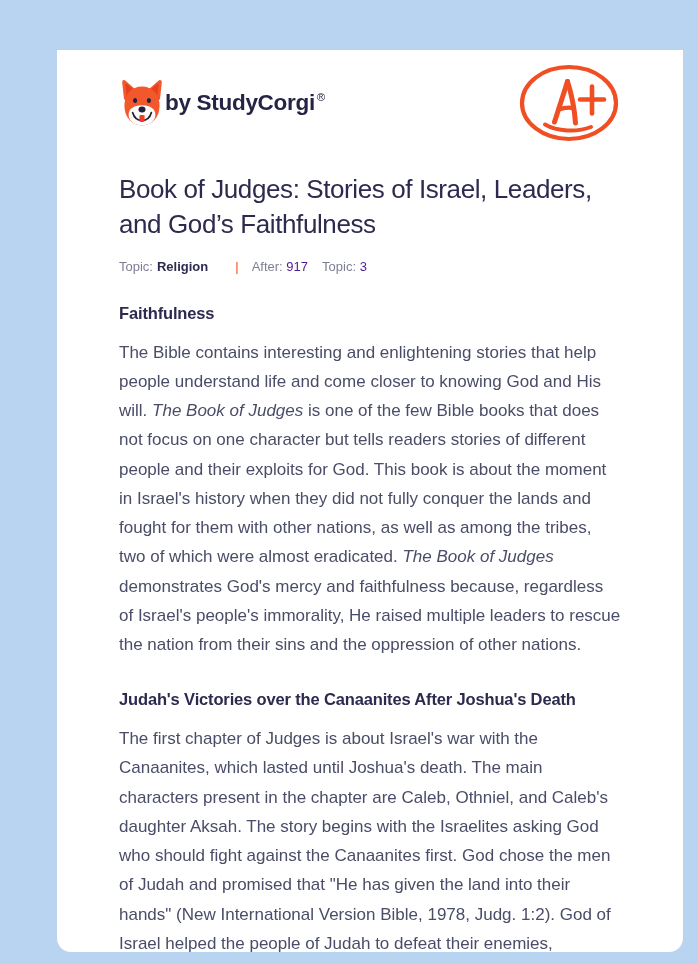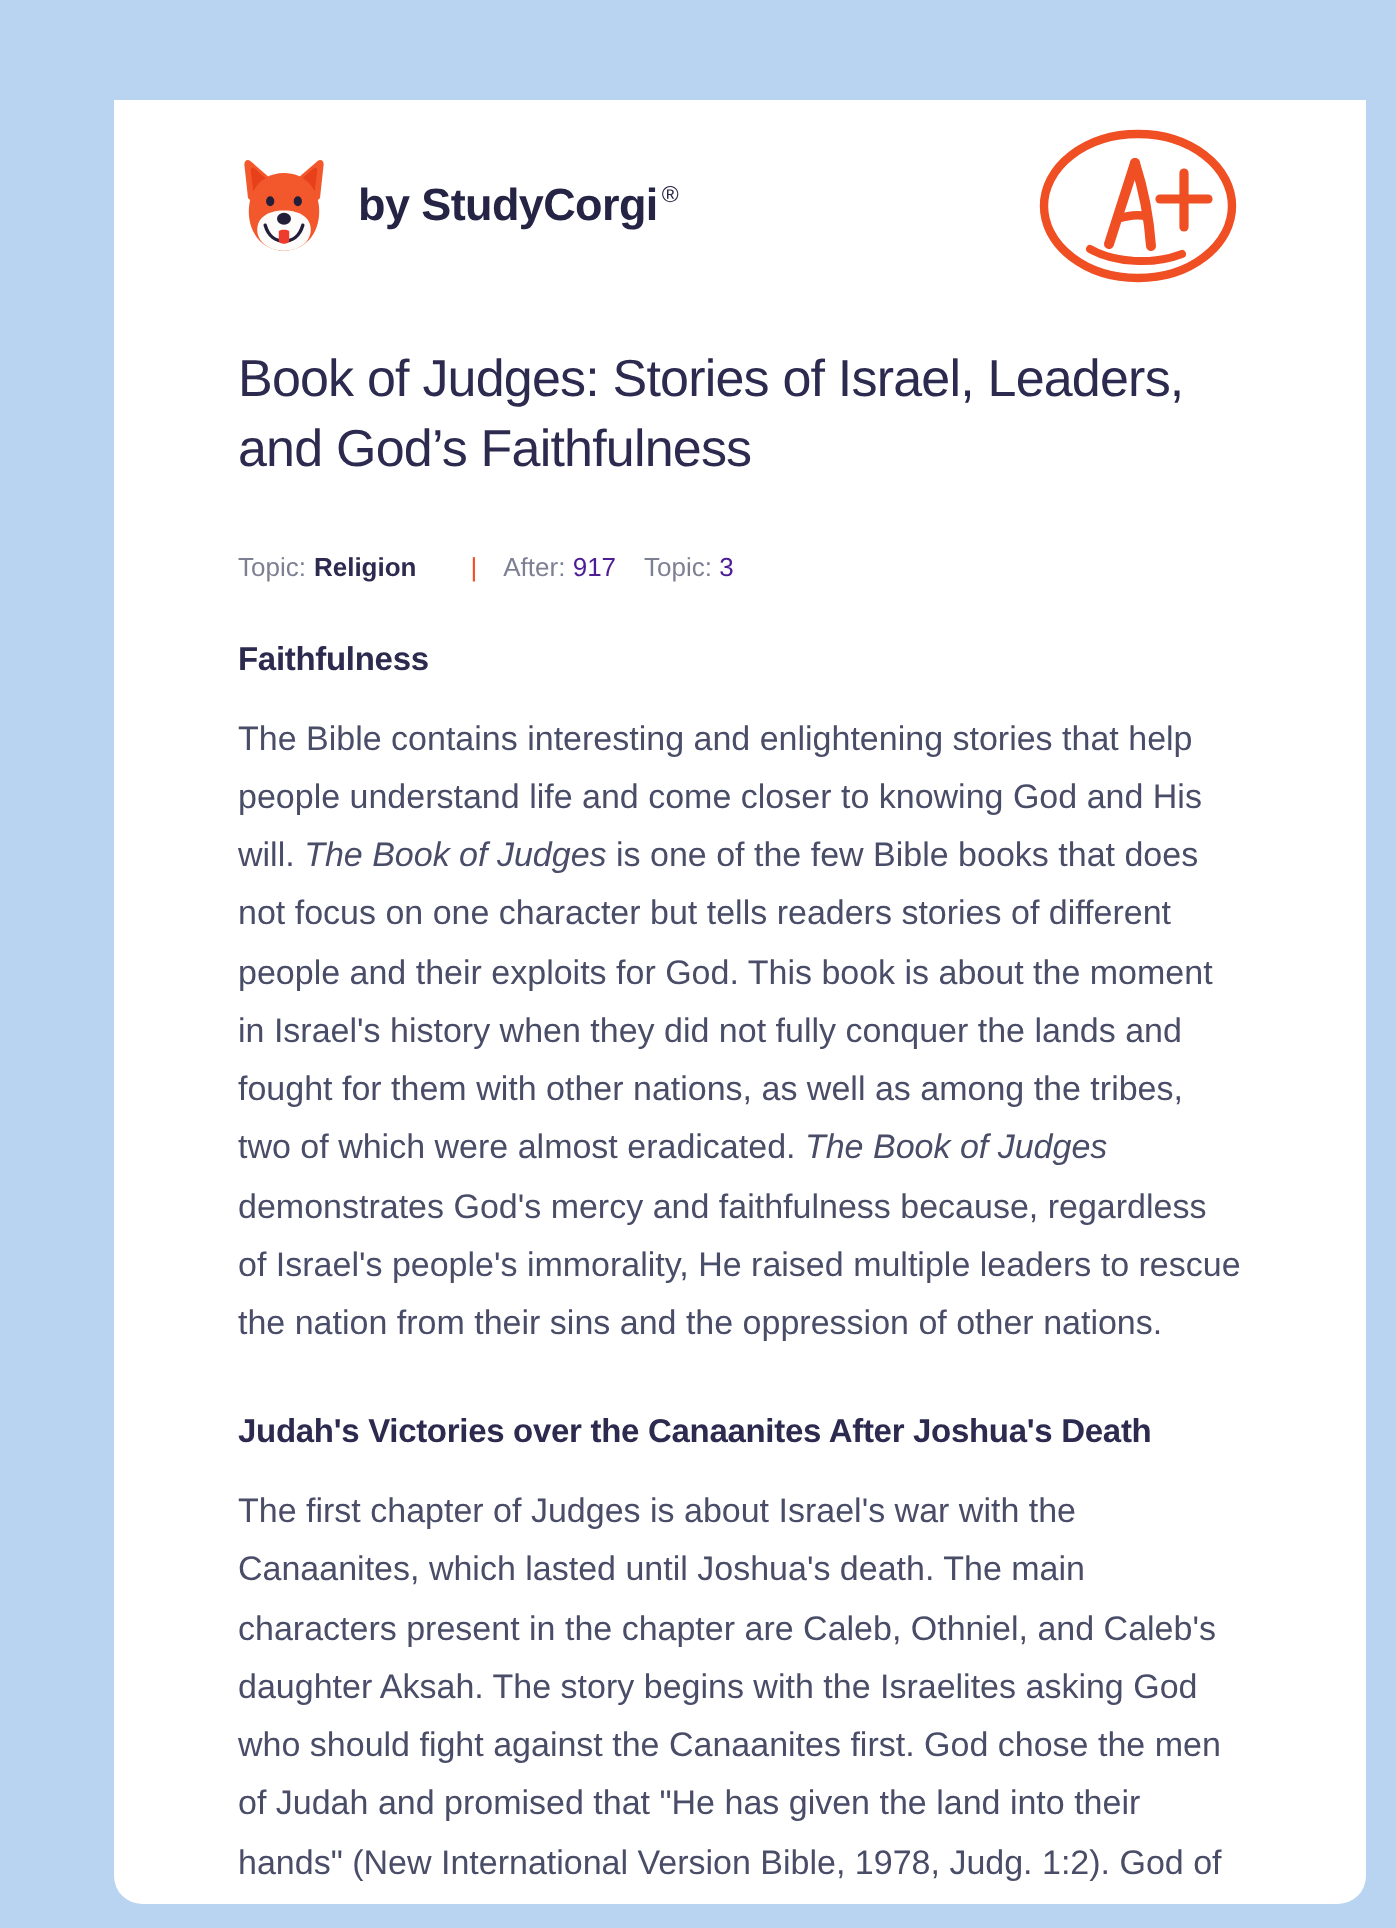--- a/index.html
+++ b/index.html
@@ -36,21 +36,20 @@
     display: flex;
     align-items: center;
     justify-content: space-between;
     height: 100px;
     padding-top: 6px;
   }
 
   .brand {
     display: flex;
     align-items: center;
-    gap: 14px;
   }
 
   .corgi-logo {
     width: 46px;
     height: 48px;
     display: block;
     flex: none;
   }
 
   .brand-text {
@@ -80,21 +79,21 @@
     font-size: 26px;
     line-height: 1.36;
     font-weight: normal;
     color: #2c2a4e;
     letter-spacing: -0.4px;
     margin: 22px 0 0 0;
   }
 
   
   .meta-row {
-    margin-top: 34px;
+    margin-top: 17px;
     font-size: 13px;
     color: #7d7f93;
     display: flex;
     align-items: center;
     flex-wrap: wrap;
     line-height: 1;
   }
   .meta-label { color: #7d7f93; }
   .meta-value-strong {
     color: #2c2a4e;

